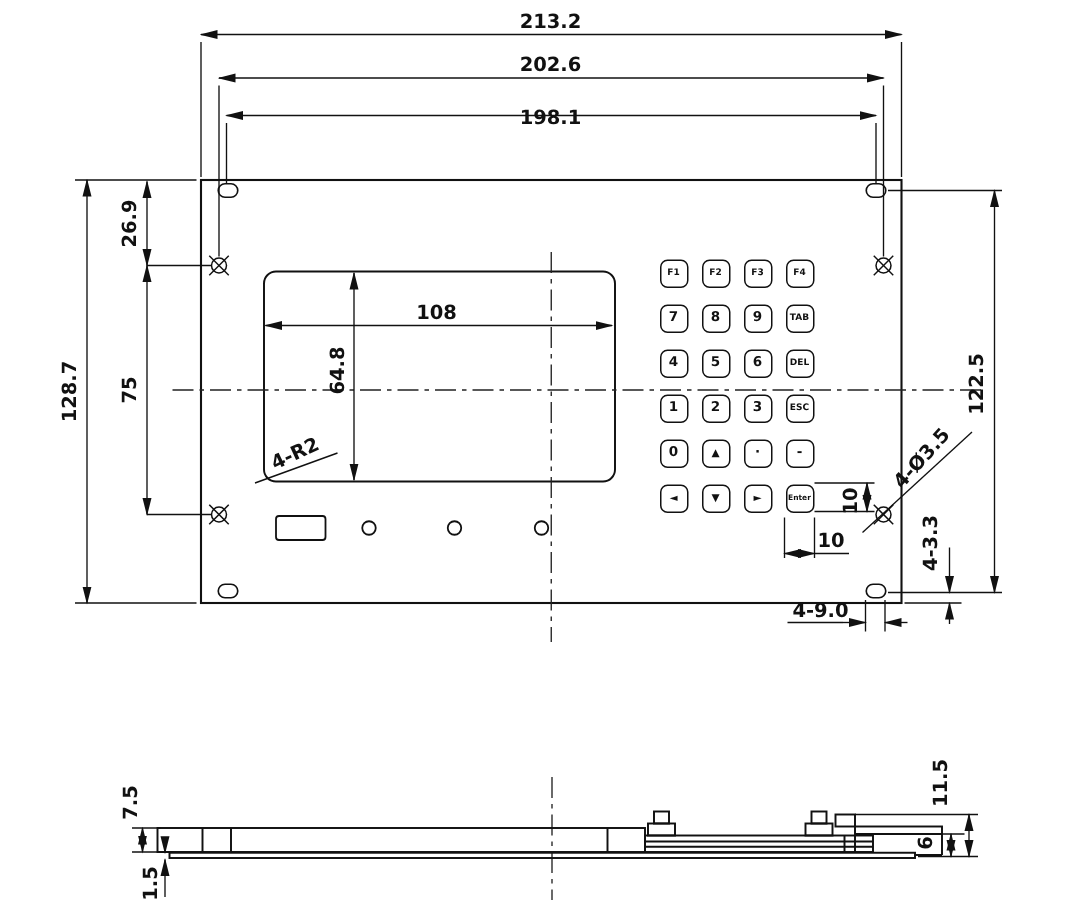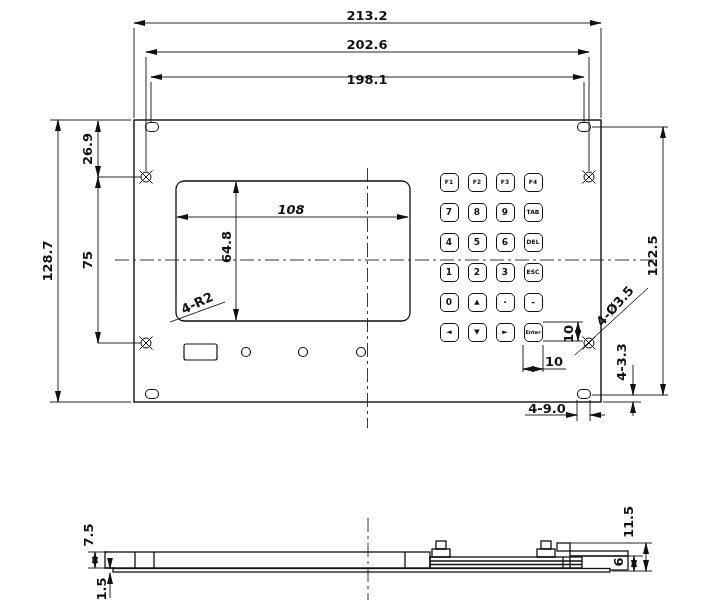--- a/index.html
+++ b/index.html
@@ -173,21 +173,21 @@
       <div class="key" style="left: 523.5px; top: 322.5px; font-size: 5px;">Enter</div>
     </div>
 
   <span class="dim" style="left:367px;top:15px;">213.2</span>
   <span class="dim" style="left:367px;top:44px;">202.6</span>
   <span class="dim" style="left:367px;top:79px;">198.1</span>
   <span class="dim rot90" style="left:47px;top:261px;">128.7</span>
   <span class="dim rot90" style="left:87px;top:149px;">26.9</span>
   <span class="dim rot90" style="left:87px;top:260px;">75</span>
   <span class="dim rot90" style="left:652px;top:256px;">122.5</span>
-  <span class="dim" style="left:291px;top:209px;font-style:italic;">108</span>
+  <span class="dim" style="left:291px;top:209px;">108</span>
   <span class="dim rot90" style="left:226px;top:247px;">64.8</span>
   <span class="dim rot25" style="left:197px;top:303px;">4-R2</span>
   <span class="dim rot45" style="left:615px;top:306px;">4-Ø3.5</span>
   <span class="dim rot90" style="left:621px;top:362px;">4-3.3</span>
   <span class="dim" style="left:547px;top:408px;">4-9.0</span>
   <span class="dim rot90" style="left:568px;top:334px;">10</span>
   <span class="dim" style="left:554px;top:361px;">10</span>
   <span class="dim rot90" style="left:88px;top:535px;">7.5</span>
   <span class="dim rot90" style="left:101px;top:589px;">1.5</span>
   <span class="dim rot90" style="left:628px;top:522px;">11.5</span>

